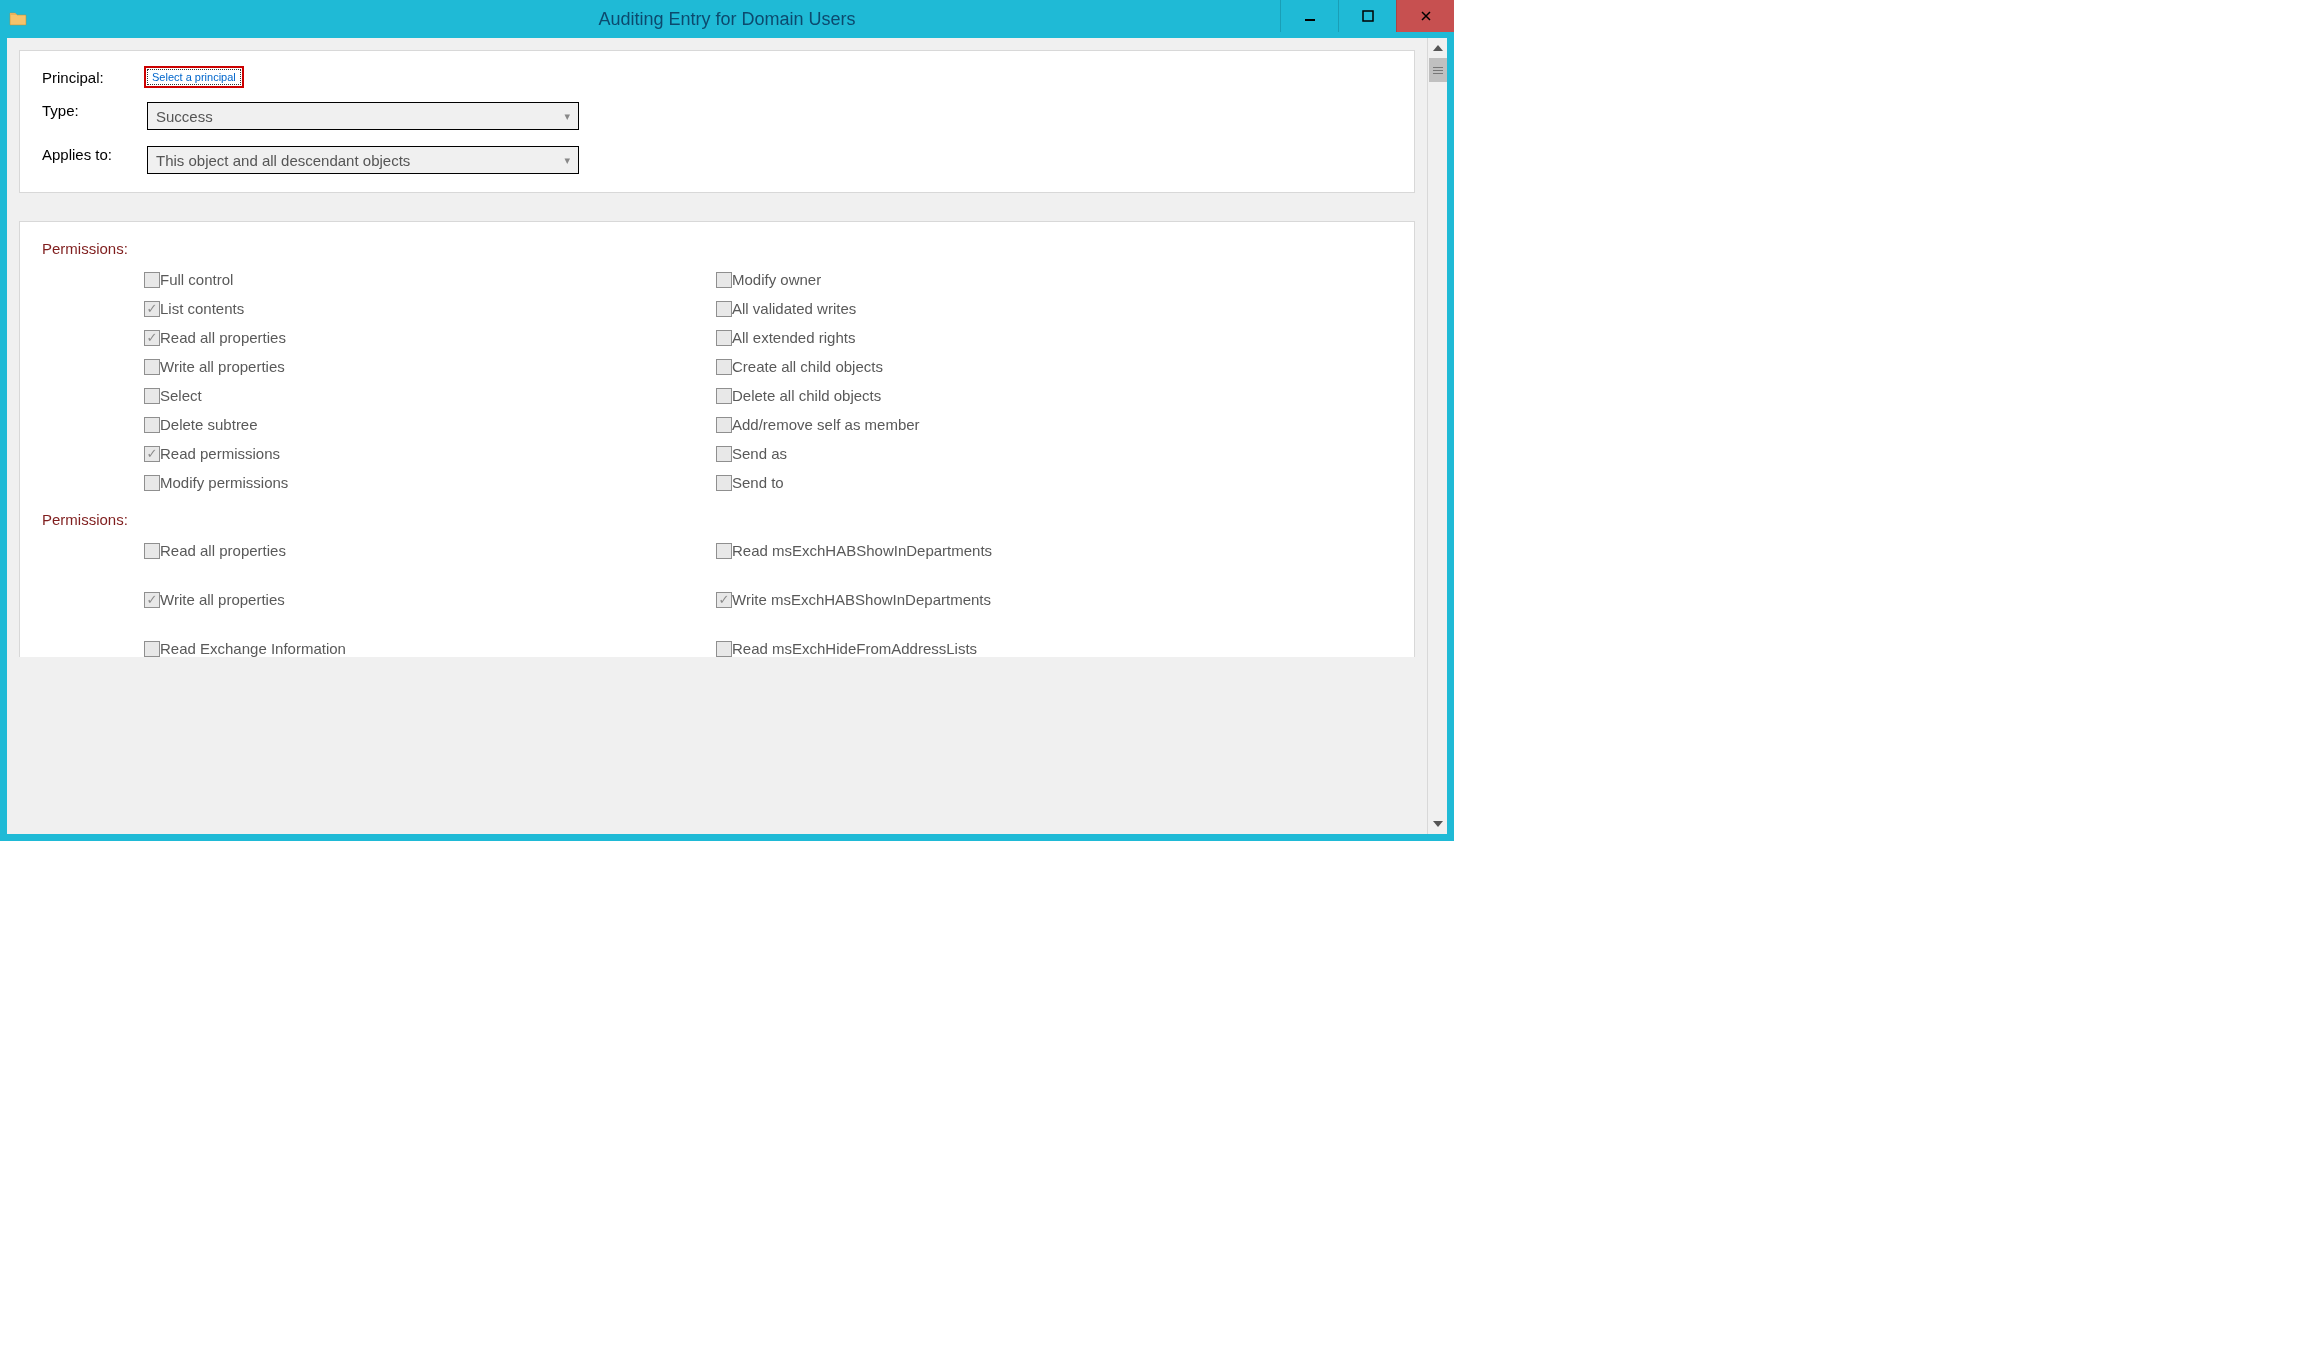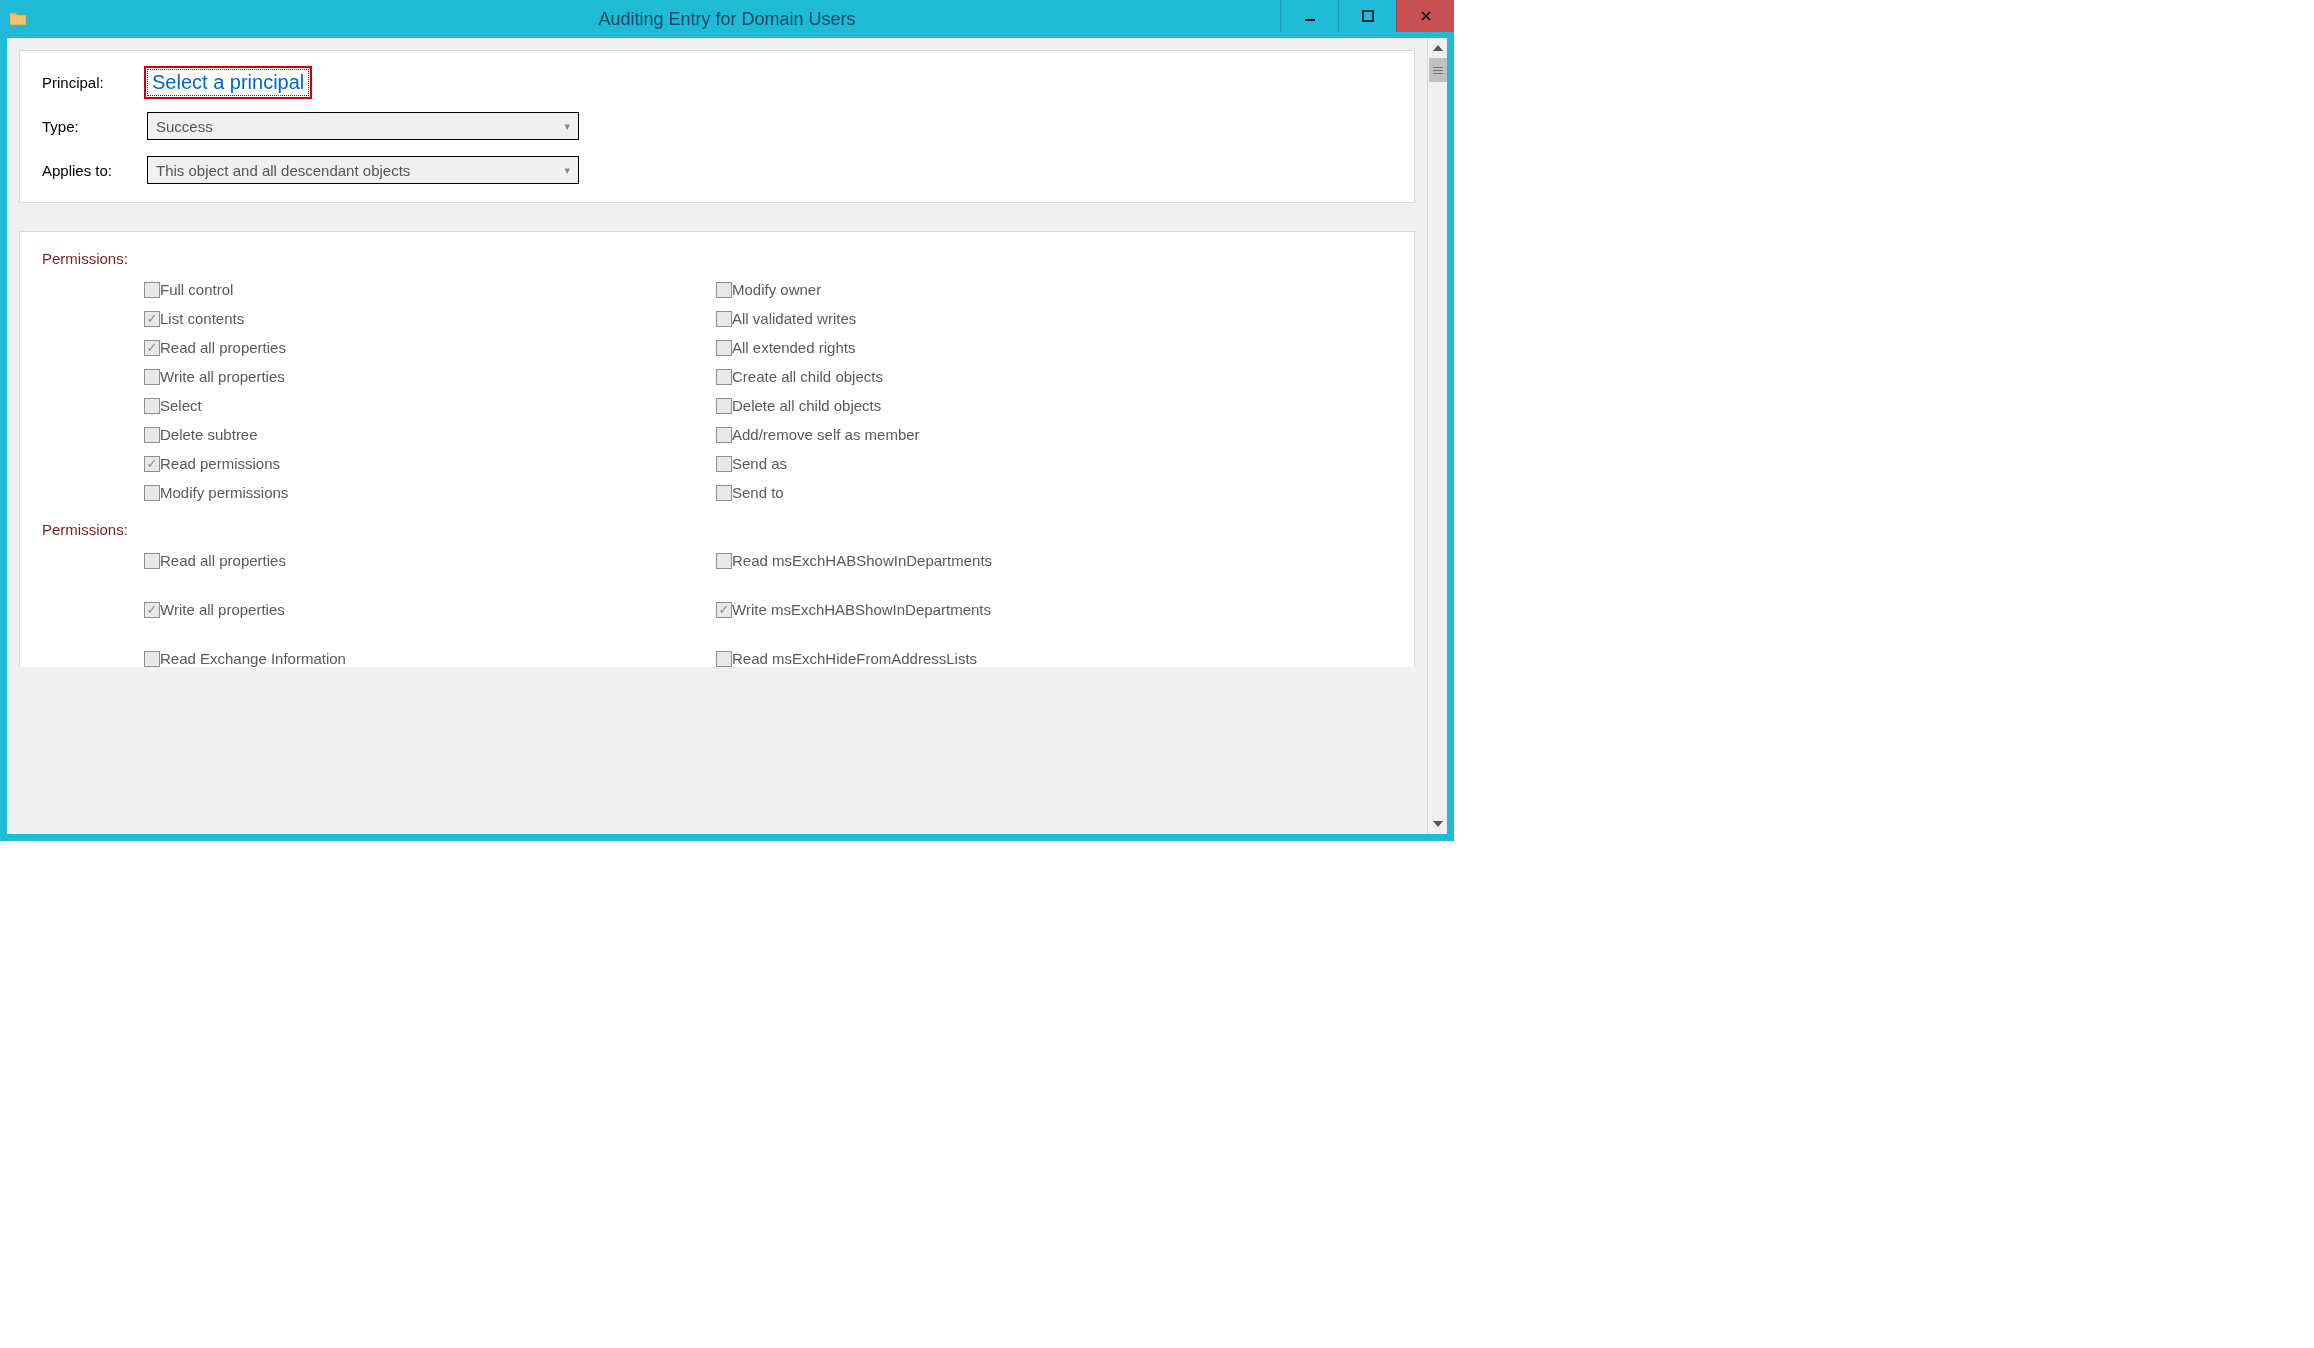--- a/index.html
+++ b/index.html
@@ -114,30 +114,30 @@
       flex: 1;
     }
     .panel {
       background: #fff;
       border: 1px solid #d8d8d8;
       padding: 18px 22px;
       margin-bottom: 28px;
     }
     .form-row {
       display: flex;
-      align-items: center;
+      align-items: flex-start;
       margin-bottom: 16px;
     }
     .form-row .label {
       width: 105px;
       font-size: 15px;
       color: #000;
     }
     .principal-link {
-      font-size: 20px;
+      font-size: 11px;
       color: #0066cc;
       cursor: pointer;
       border: 1px dotted #333;
       padding: 1px 4px;
       outline: 2px solid #cc0000;
       outline-offset: 1px;
     }
     .combo {
       width: 432px;
       height: 28px;

